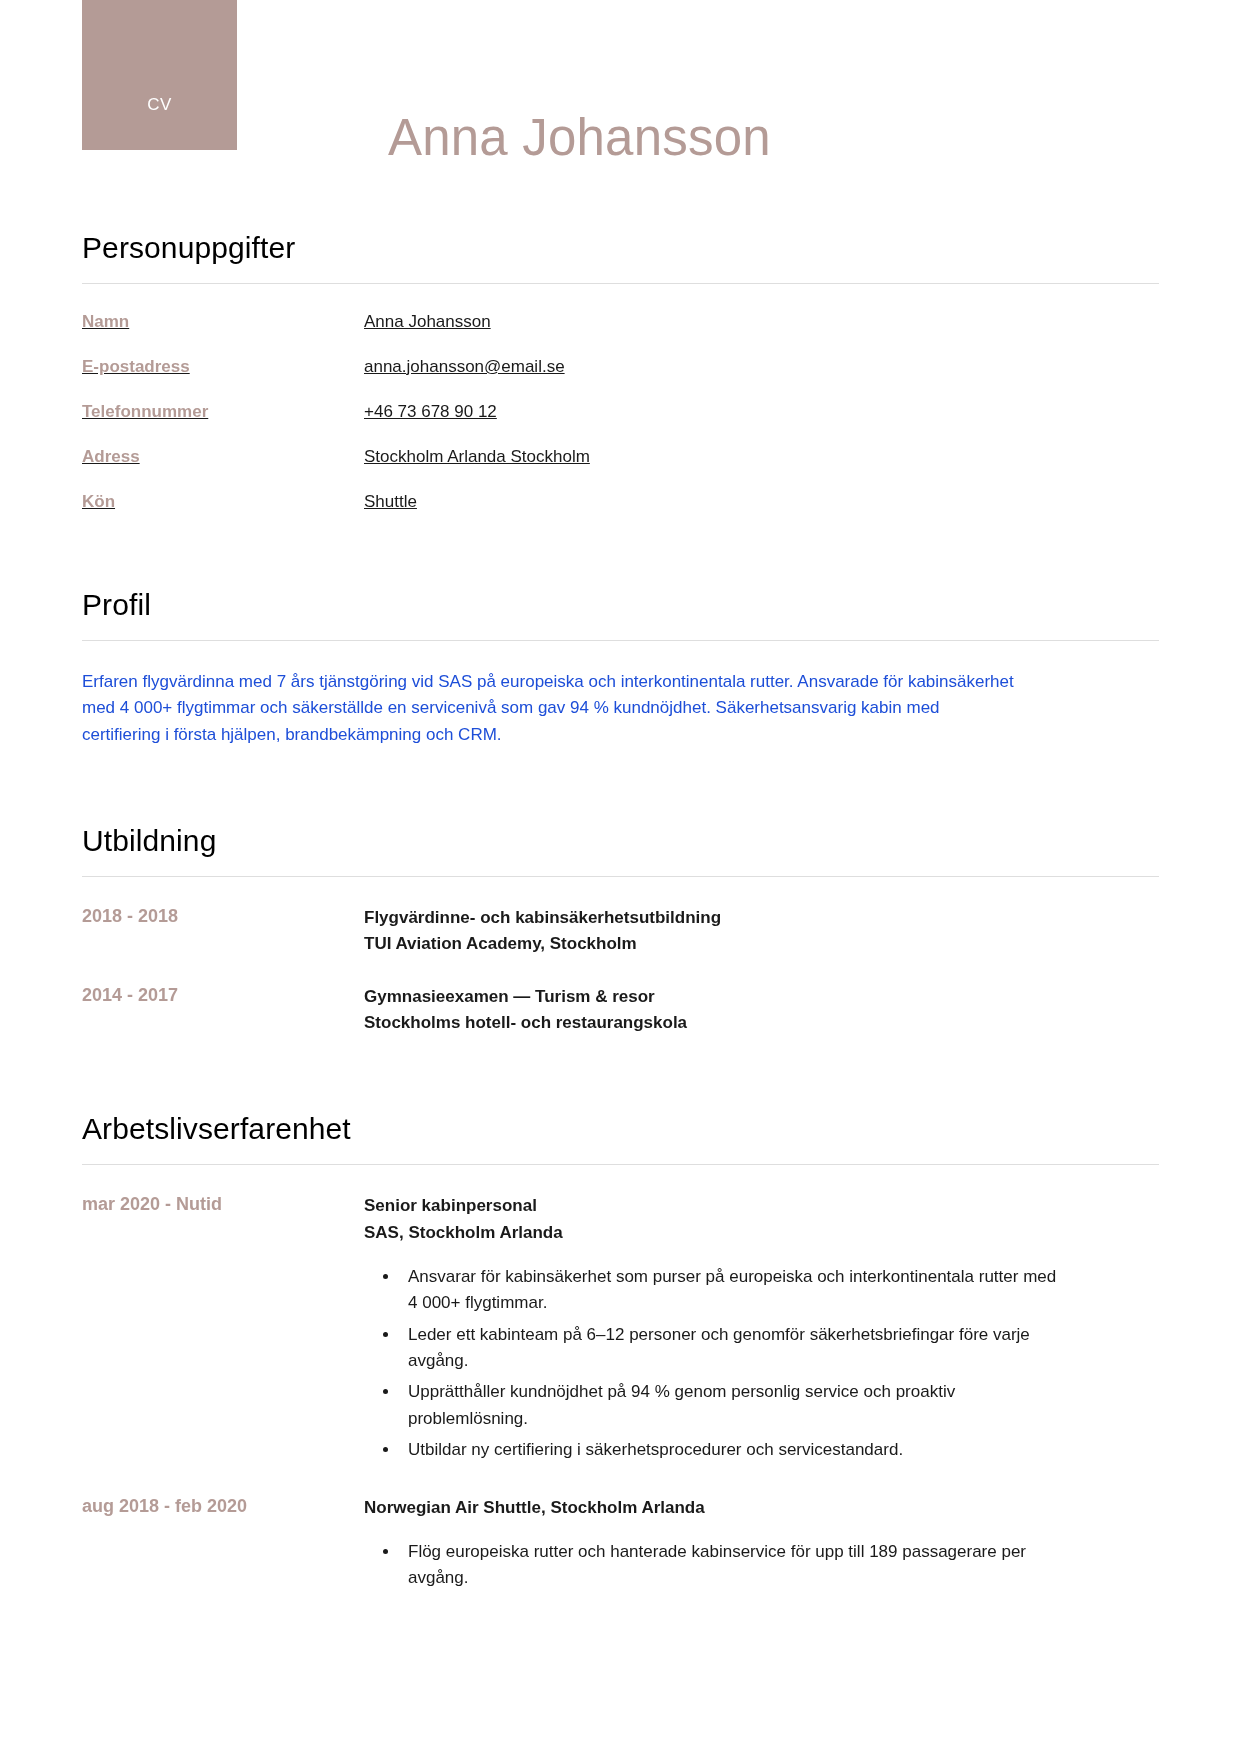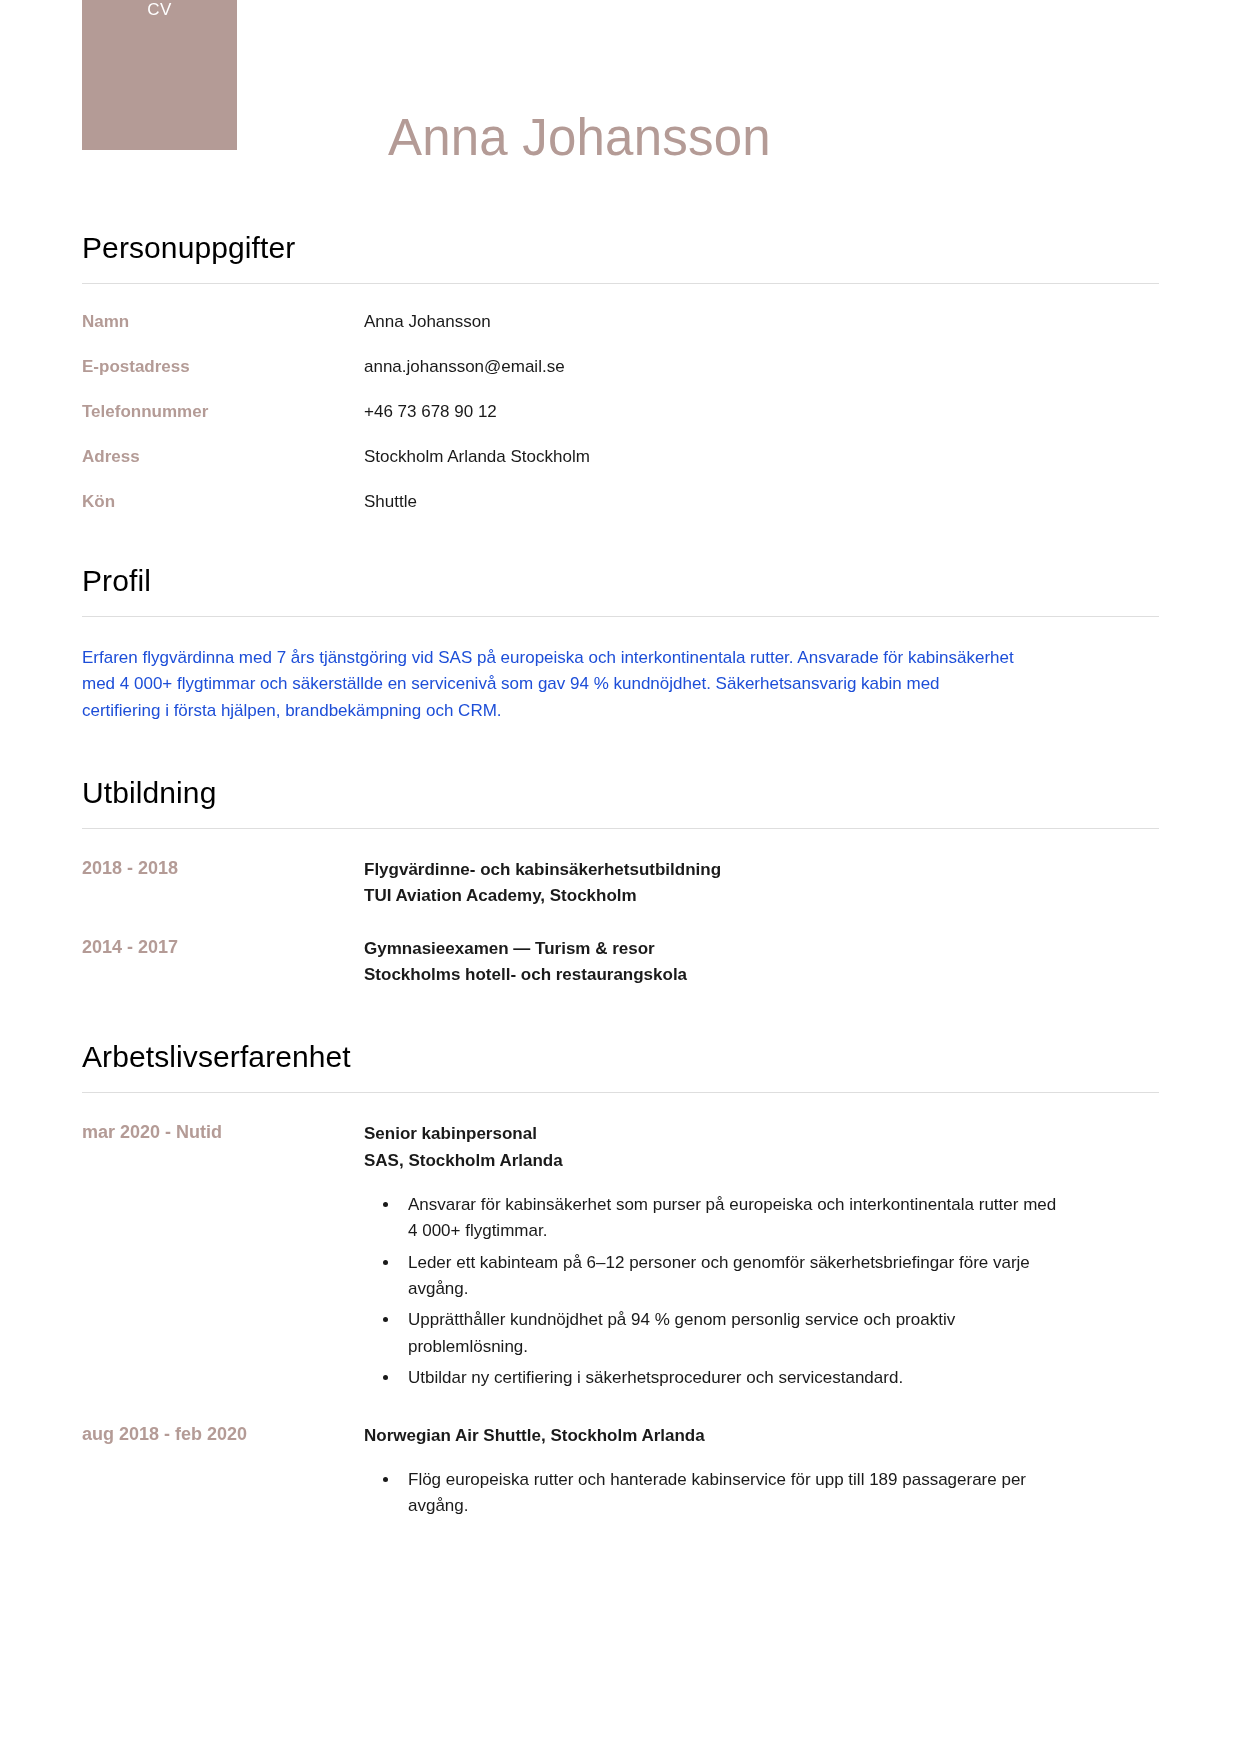--- a/index.html
+++ b/index.html
@@ -27,23 +27,23 @@
     height: 155px;
   }
   .cv-block {
     position: absolute;
     left: 82px;
     top: 0;
     width: 155px;
     height: 150px;
     background: #b49b96;
     display: flex;
-    align-items: flex-start;
+    align-items: flex-end;
     justify-content: center;
-    padding-bottom: 18px;
+    padding-bottom: 35px;
     box-sizing: border-box;
   }
   .cv-block .cv-text {
     color: #ffffff;
     font-size: 17px;
     letter-spacing: 0.5px;
   }
   .full-name {
     position: absolute;
     left: 388px;
@@ -56,21 +56,21 @@
   }
 
   
   .content {
     padding: 0 82px 0 82px;
     box-sizing: border-box;
   }
 
   
   .section {
-    margin-top: 52px;
+    margin-top: 76px;
   }
   .section.first { margin-top: 76px; }
   .section-title {
     font-size: 30px;
     font-weight: 400;
     color: #000000;
     margin: 0 0 18px 0;
     letter-spacing: 0.1px;
   }
   .section-rule {
@@ -80,20 +80,21 @@
   }
   .section-body {
     padding-top: 28px;
   }
 
   
   .detail-row {
     display: flex;
     align-items: baseline;
     margin-bottom: 25px;
+    text-decoration: underline;
   }
   .detail-label {
     width: 282px;
     flex: 0 0 282px;
     font-size: 17px;
     font-weight: bold;
     color: #b49b96;
   }
   .detail-value {
     font-size: 17px;

